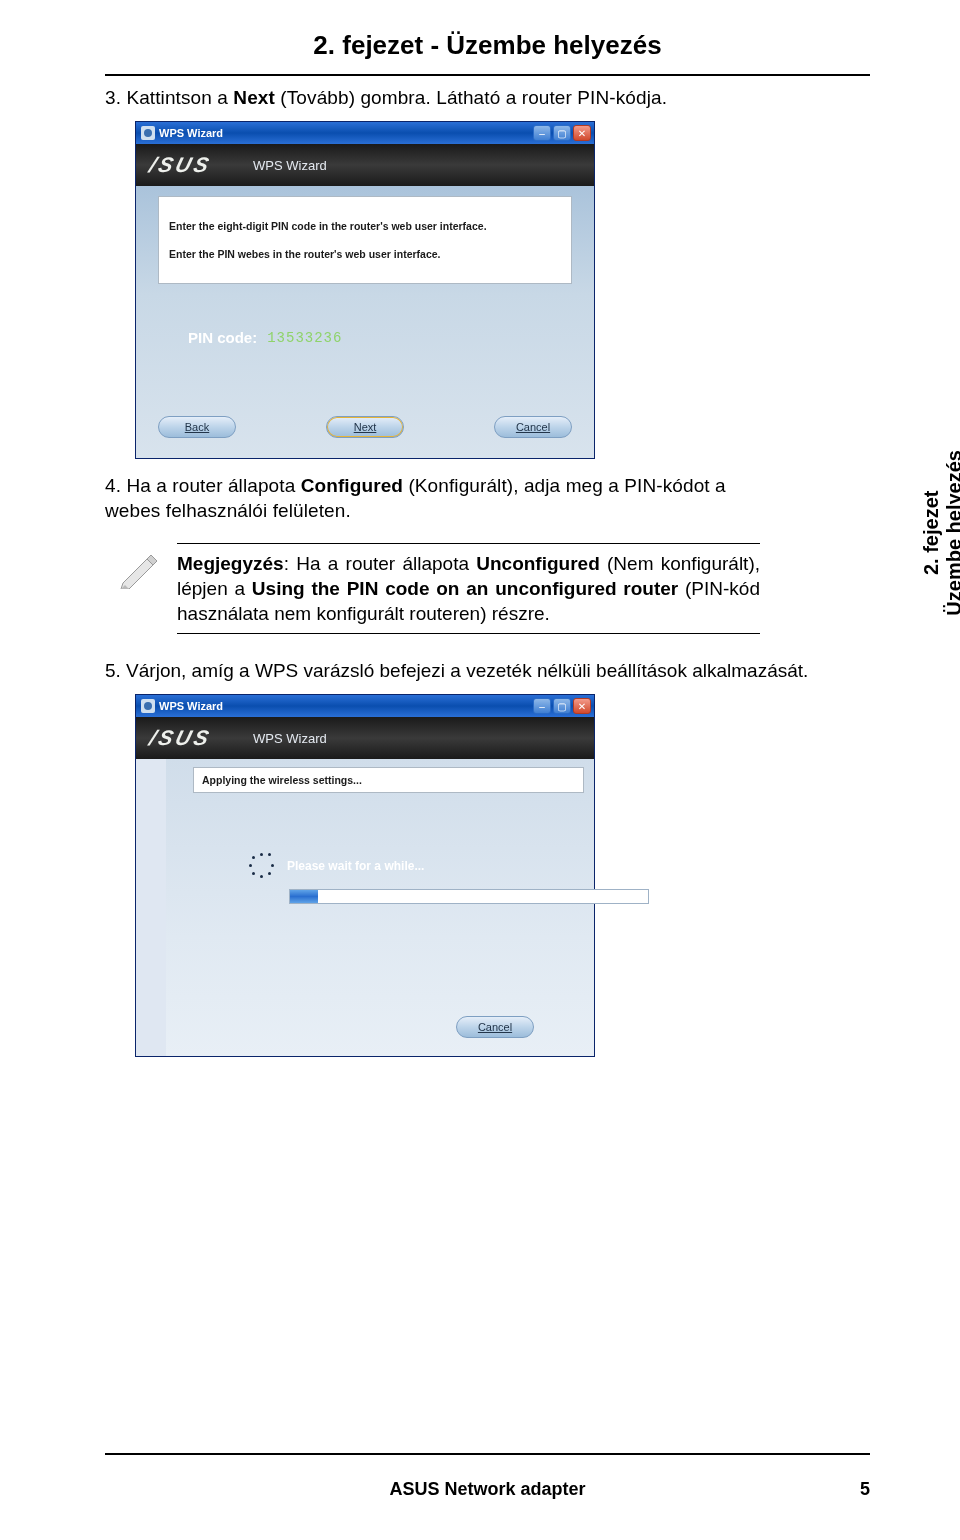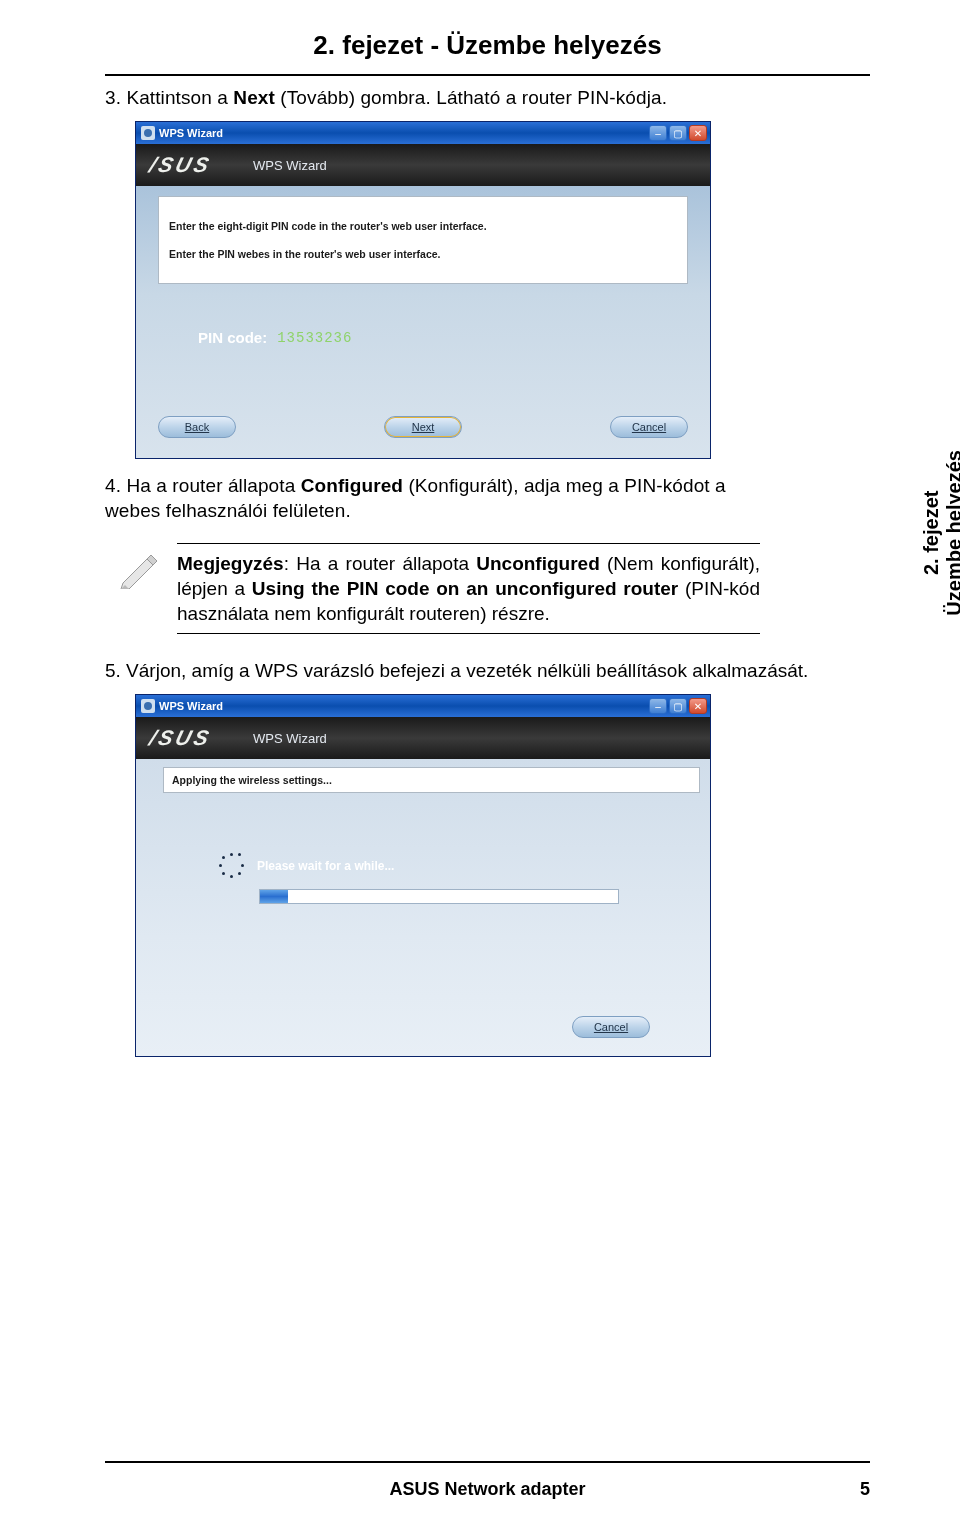--- a/index.html
+++ b/index.html
@@ -55,21 +55,21 @@
     transform-origin: right top;
     font-size: 20px;
     font-weight: bold;
     text-align: center;
     line-height: 1.15;
     white-space: nowrap;
   }
 
   
   .window {
-    width: 576px;
+    width: 460px;
     border: 1px solid #0a246a;
     background: #dfe7f2;
     margin: 0 0 0 30px;
     font-size: 11px;
     font-family: Tahoma, Arial, sans-serif;
   }
   .titlebar {
     height: 22px;
     background: linear-gradient(to bottom, #2a6fd6 0%, #0a4eaf 50%, #2a6fd6 100%);
     display: flex;
@@ -122,21 +122,21 @@
   .white-panel {
     background: #fff;
     border: 1px solid #aeb9c4;
     padding: 23px 10px;
     margin-bottom: 18px;
   }
   .panel-line1 { font-size: 10.5px; font-weight: bold; color: #1a1a1a; margin-bottom: 16px; }
   .panel-line2 { font-size: 10.5px; font-weight: bold; color: #1a1a1a; }
   .pin-row {
     display: flex; align-items: center; gap: 10px;
-    margin: 45px 0 70px 40px;
+    margin: 45px 0 70px 30px;
   }
   .pin-label { font-size: 15px; font-weight: bold; color: #fff; }
   .pin-value { font-size: 14px; color: #8fd36a; font-family: 'Courier New', monospace; letter-spacing: 1px; }
   .btn-row1 { display:flex; justify-content:space-between; gap: 36px; padding-bottom: 2px; }
   .win-btn {
     width: 78px; height: 22px;
     border-radius: 11px;
     background: linear-gradient(to bottom, #e5eef9 0%, #bdd4ea 50%, #9cbddb 100%);
     border: 1px solid #7e9fc2;
     font-size: 11px;
@@ -165,20 +165,21 @@
     padding: 7px 0;
     font-size: 19px;
     line-height: 1.32;
     text-align: justify;
   }
 
   
   .win2-body {
     background: linear-gradient(to bottom, #d0ddea 0%, #e0e9f2 60%, #e8eff6 100%);
     padding: 8px 10px 16px 27px;
+    margin-left: 30px;
   }
   .apply-bar {
     background: #fff;
     border: 1px solid #aeb9c4;
     padding: 6px 8px;
     font-size: 10.5px;
     font-weight: bold;
     color: #1a1a1a;
     margin-bottom: 60px;
   }
@@ -209,21 +210,21 @@
   }
   .btn-row2 { display:flex; justify-content:flex-end; padding: 112px 50px 2px 0; }
 
   
   .footer {
     position: absolute;
     bottom: 40px;
     left: 105px;
     right: 90px;
     border-top: 2px solid #000;
-    padding-top: 16px;
+    padding-top: 24px;
     display: flex;
     justify-content: flex-end;
     font-weight: bold;
     font-size: 18px;
   }
   .footer-center { position:absolute; left:0; right:0; text-align:center; }
   .footer-right { margin-left:auto; }
 </style>
 </head>
 <body>

